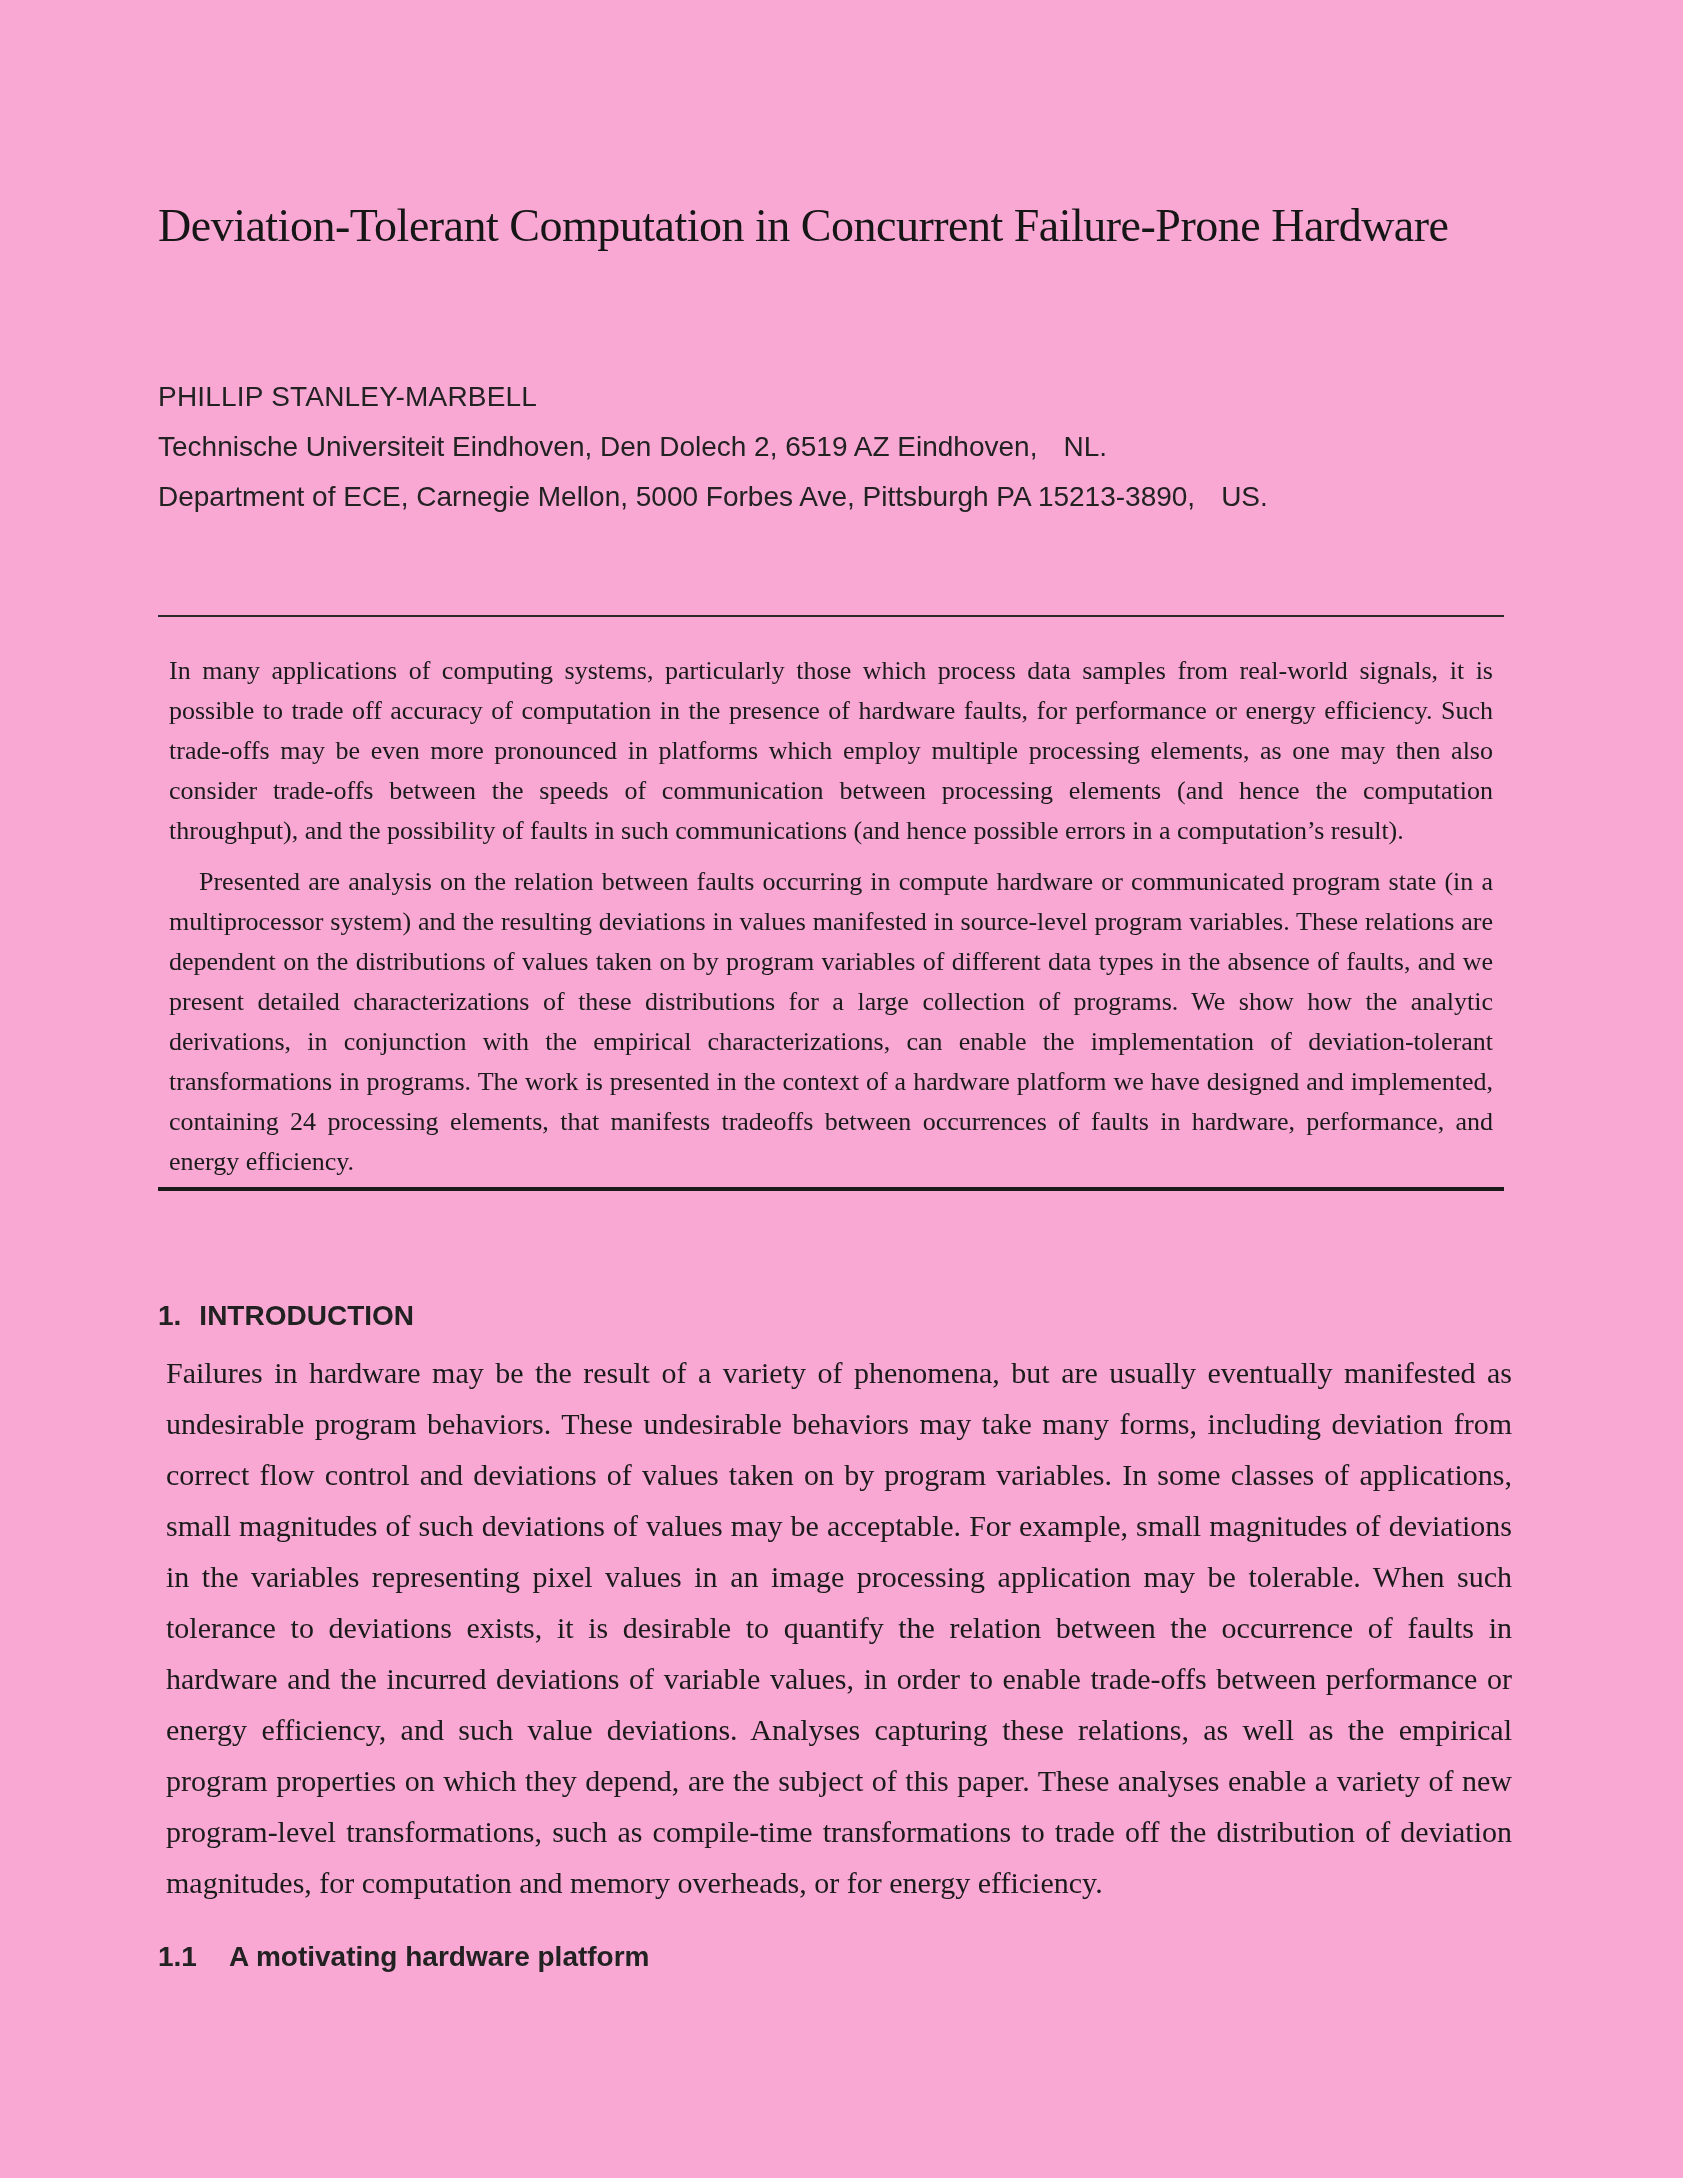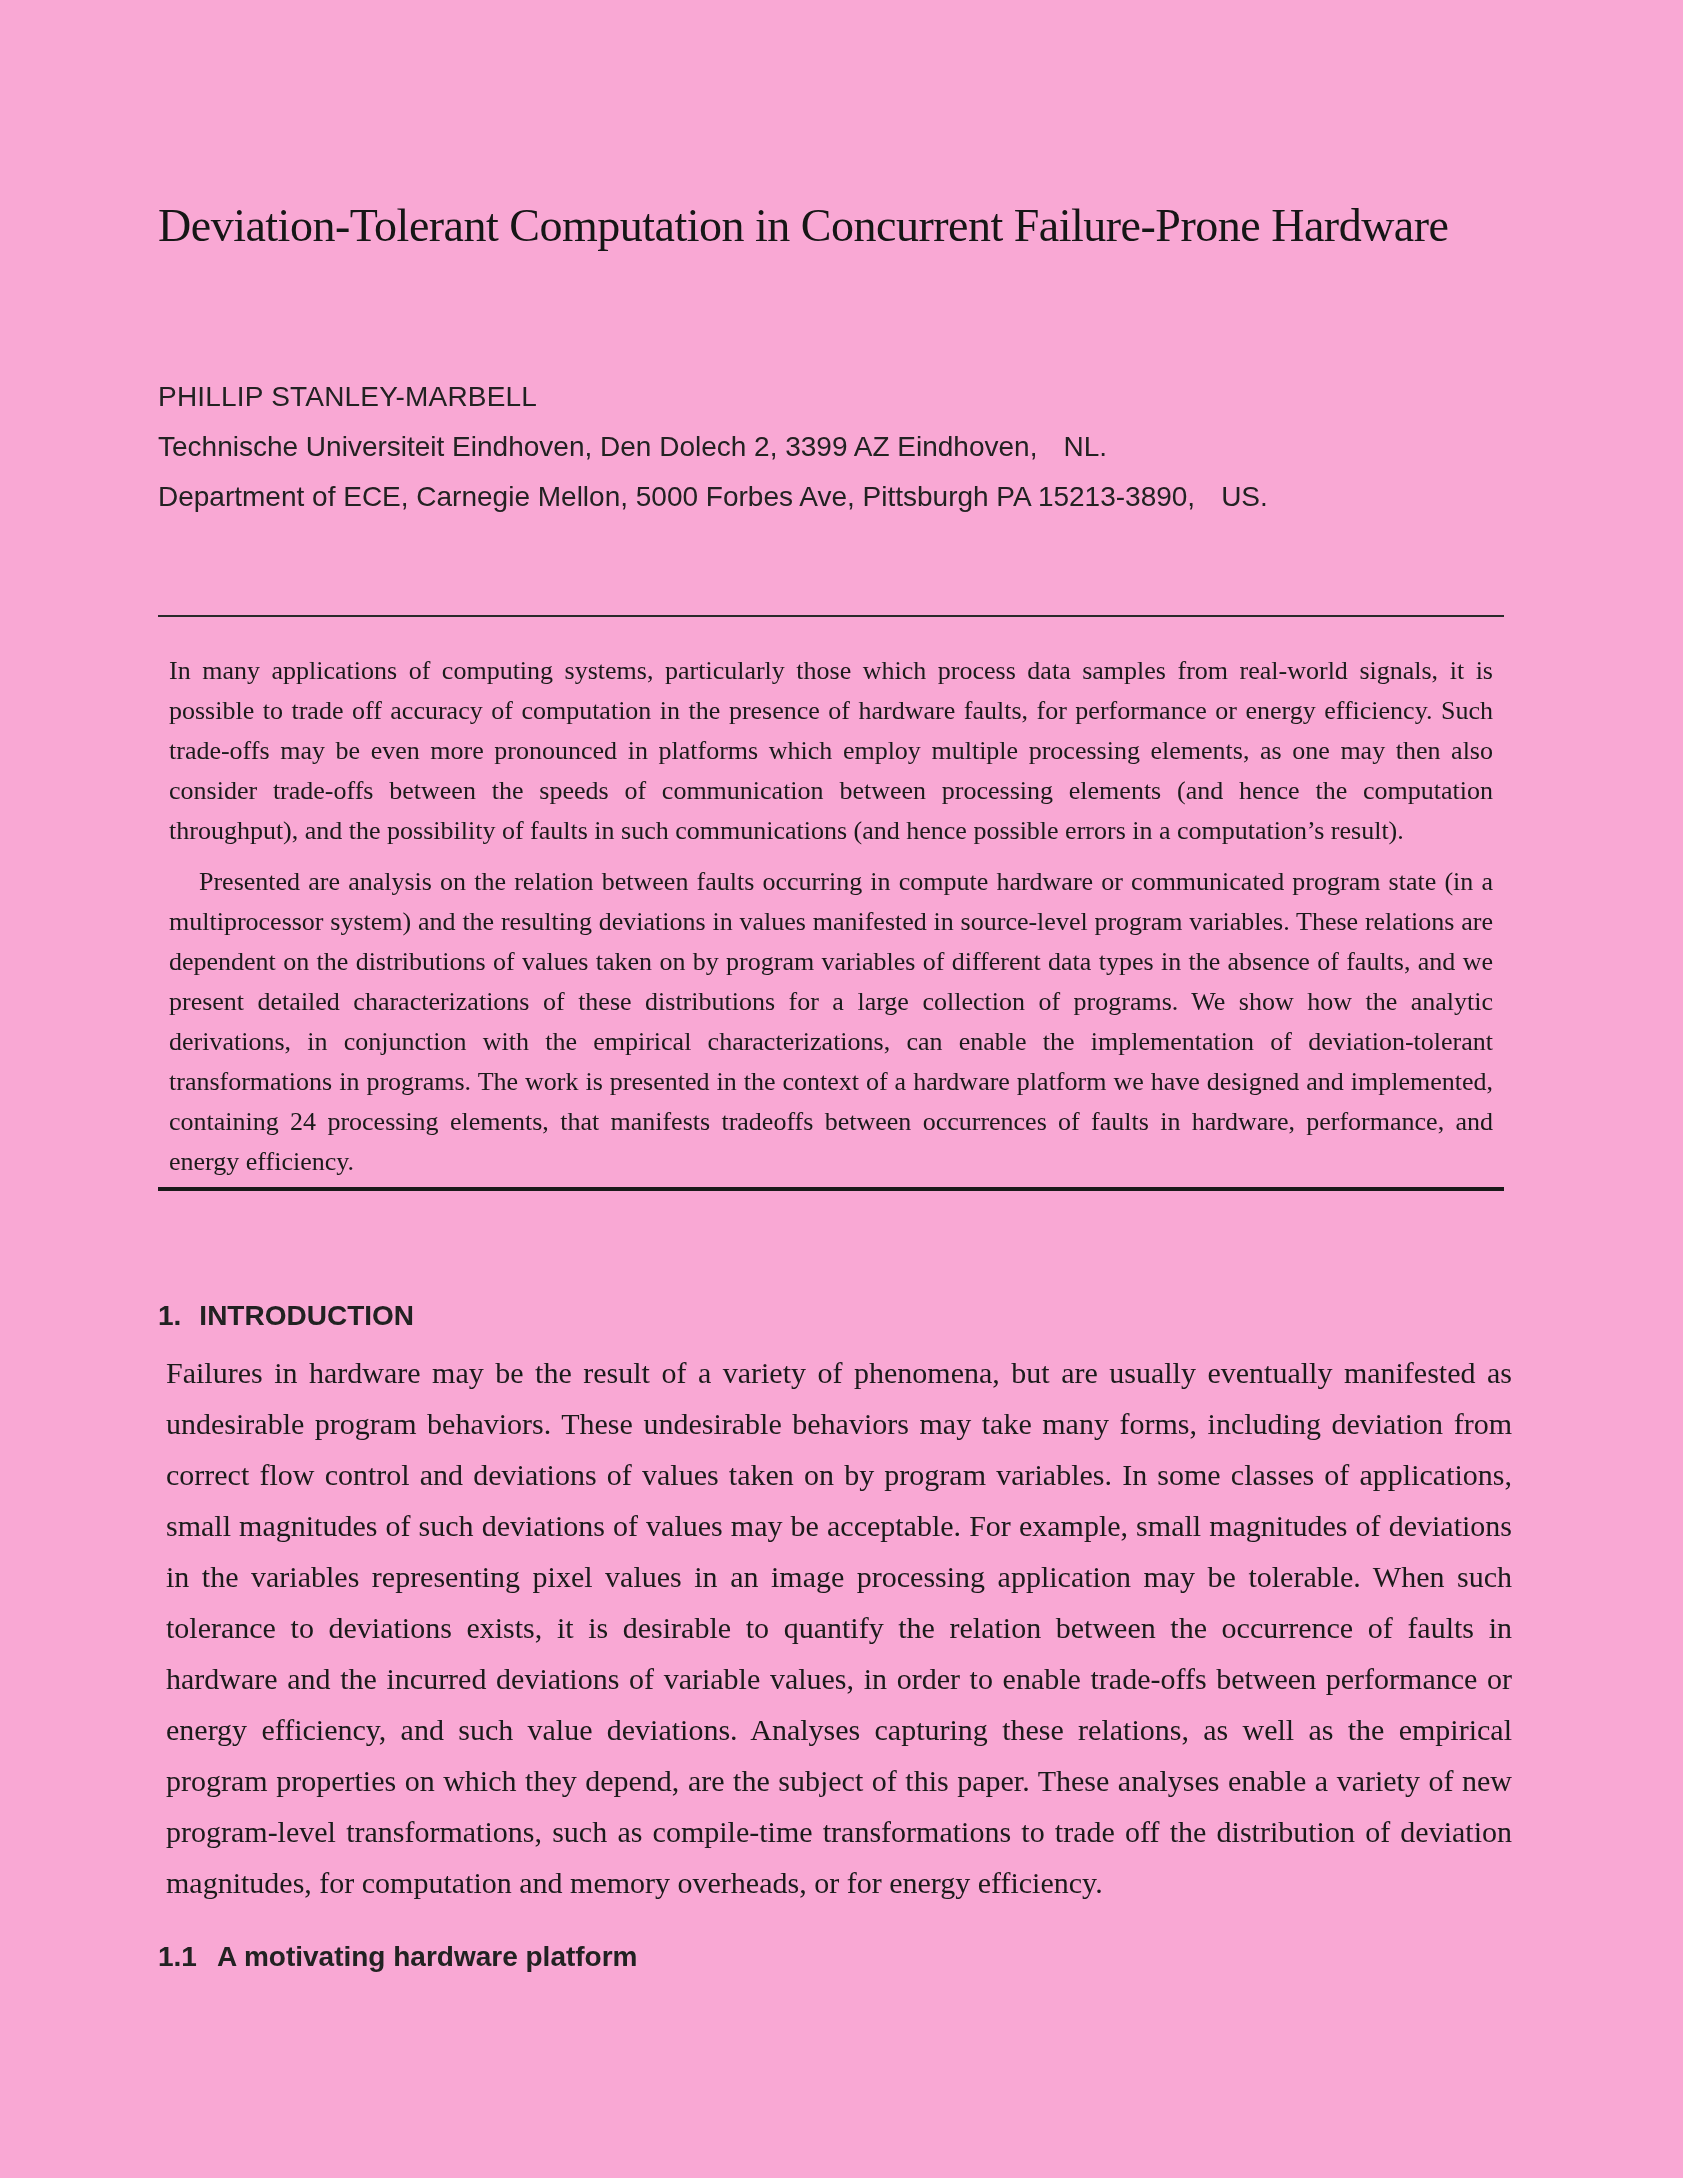--- a/index.html
+++ b/index.html
@@ -94,41 +94,41 @@
   .intro-para { top: 1339px; }
   .subsection-heading {
     position: absolute;
     left: 158px;
     width: 1346px;
     top: 1913px;
     font-family: "Liberation Sans", sans-serif;
     font-size: 28px;
     color: #222222;
   }
-  .subsection-heading .sec-num { margin-right: 20px; }
+  .subsection-heading .sec-num { margin-right: 32px; }
   .motivating-para { top: 1966px; }
   .figure-link {
     color: #2544cb;
     text-decoration: none;
     cursor: pointer;
   }
 </style>
 </head>
 <body>
 
 <div class="page">
 
   <h1 class="paper-title">Deviation-Tolerant Computation in Concurrent Failure-Prone Hardware</h1>
 
   <div class="authors-block">
     <div class="author-line">
       <span class="author-name">PHILLIP STANLEY-MARBELL</span>
     </div>
     <div class="author-line">
-      <span>Technische Universiteit Eindhoven, Den Dolech 2, 3399 AZ Eindhoven,</span><span class="country-gap">NL.</span>
+      <span>Technische Universiteit Eindhoven, Den Dolech 2, 6519 AZ Eindhoven,</span><span class="country-gap">NL.</span>
     </div>
     <div class="author-line">
       <span>Department of ECE, Carnegie Mellon, 5000 Forbes Ave, Pittsburgh PA 15213-3890,</span><span class="country-gap">US.</span>
     </div>
   </div>
 
   <hr class="rule-1">
 
   <div class="abstract-block">
     <p class="abstract-para1">In many applications of computing systems, particularly those which process data samples from real-world signals, it is possible to trade off accuracy of computation in the presence of hardware faults, for performance or energy efficiency. Such trade-offs may be even more pronounced in platforms which employ multiple processing elements, as one may then also consider trade-offs between the speeds of communication between processing elements (and hence the computation throughput), and the possibility of faults in such communications (and hence possible errors in a computation’s result).</p>

